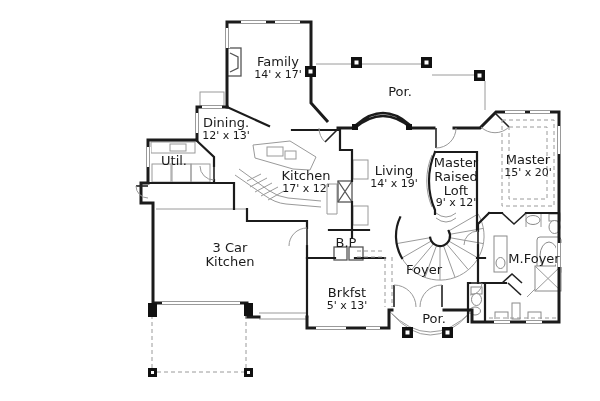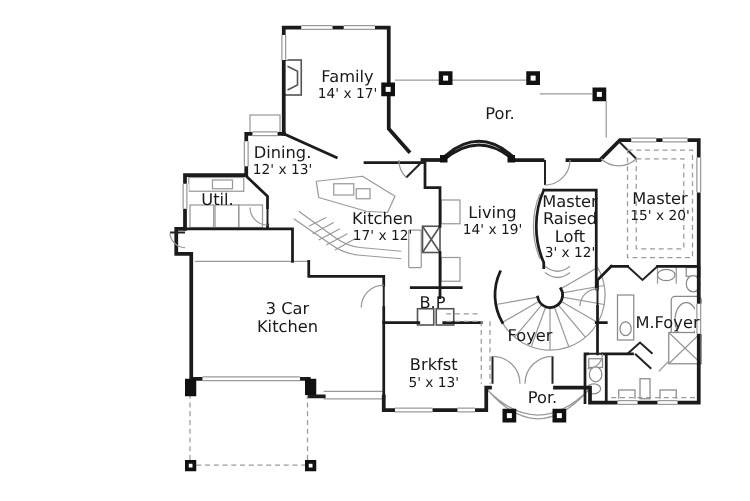--- a/index.html
+++ b/index.html
@@ -226,21 +226,21 @@
         <span class="dm">17' x 12'</span>
       </div>
       <div class="room-label" style="left: 350px; top: 177px;">
         <span class="nm">Living</span>
         <span class="dm">14' x 19'</span>
       </div>
       <div class="room-label" style="left: 412px; top: 182px;">
         <span class="nm">Master</span>
         <span class="nm">Raised</span>
         <span class="nm">Loft</span>
-        <span class="dm">3' x 12'</span>
+        <span class="dm">9' x 12'</span>
       </div>
       <div class="room-label" style="left: 484px; top: 166px;">
         <span class="nm">Master</span>
         <span class="dm">15' x 20'</span>
       </div>
       <div class="room-label" style="left: 186px; top: 255px;">
         <span class="nm">3 Car</span>
         <span class="nm">Kitchen</span>
       </div>
       <div class="room-label" style="left: 302px; top: 243px;">

